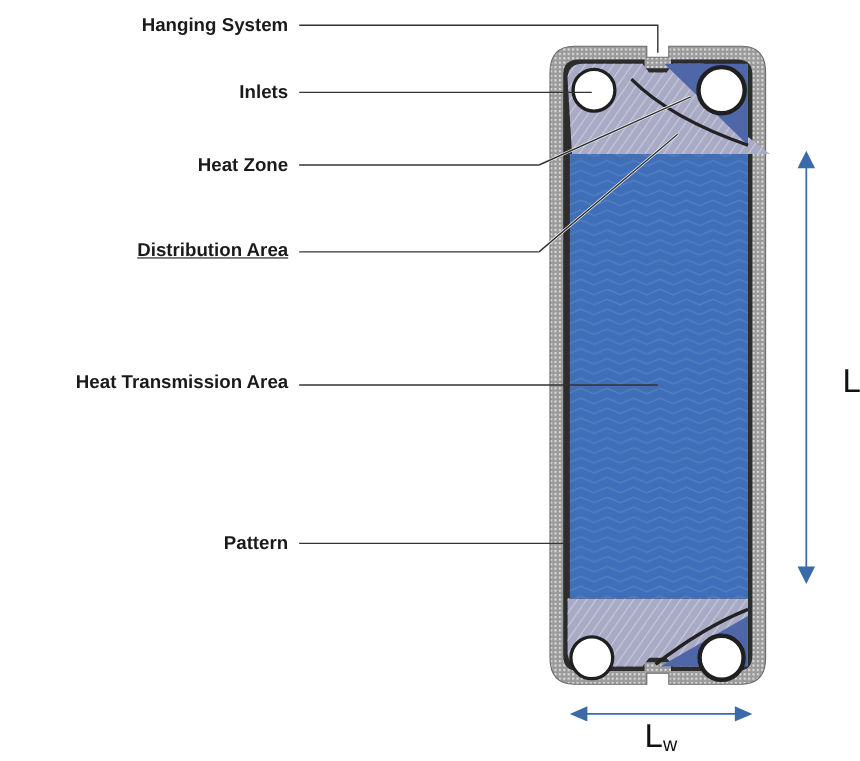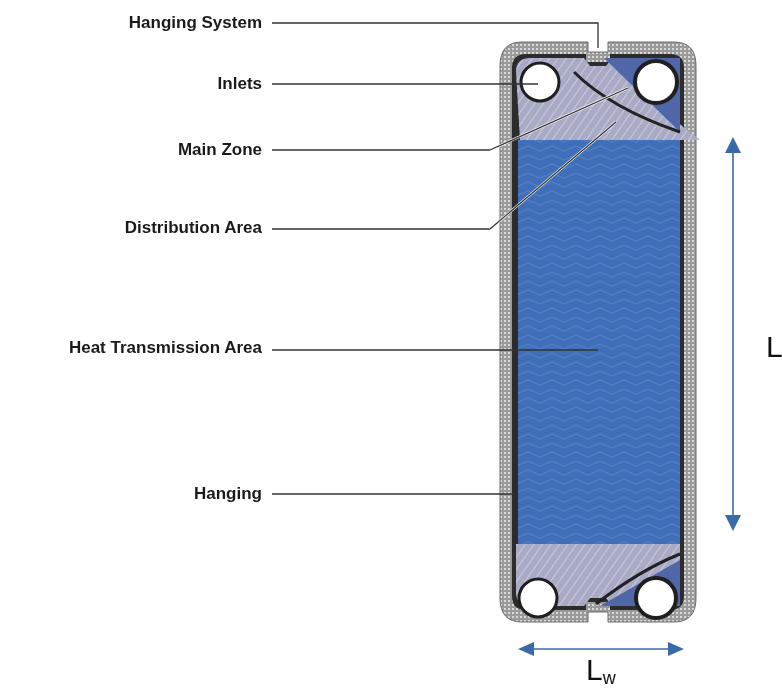--- a/index.html
+++ b/index.html
@@ -81,21 +81,21 @@
 
   <g fill="#3a6aa8" stroke="#3a6aa8">
     <line x1="528" y1="649" x2="672" y2="649" stroke-width="1.6"></line>
     <polygon points="518,649 534,642 534,656" stroke="none"></polygon>
     <polygon points="684,649 668,642 668,656" stroke="none"></polygon>
   </g>
 </svg>
 
 <div class="label" style="top:12px;">Hanging System</div>
 <div class="label" style="top:73px;">Inlets</div>
-<div class="label" style="top:139px;">Main Zone</div>
-<div class="label" style="top:217px;">Distribution Area</div>
+<div class="label" style="top:139px;">Heat Zone</div>
+<div class="label" style="top:217px;text-decoration:underline;">Distribution Area</div>
 <div class="label" style="top:337px;">
   <div>Heat Transmission Area</div>
 </div>
-<div class="label" style="top:483px;">Hanging</div>
+<div class="label" style="top:483px;">Pattern</div>
 
 <div class="dim-label" style="left:746px; top:330px;margin-left:20px;"><span>L</span><sub>p</sub></div>
 <div class="dim-label" style="left:586px; top:653px;text-align:center;"><span>L</span><sub>w</sub></div>
 
 </body></html>

